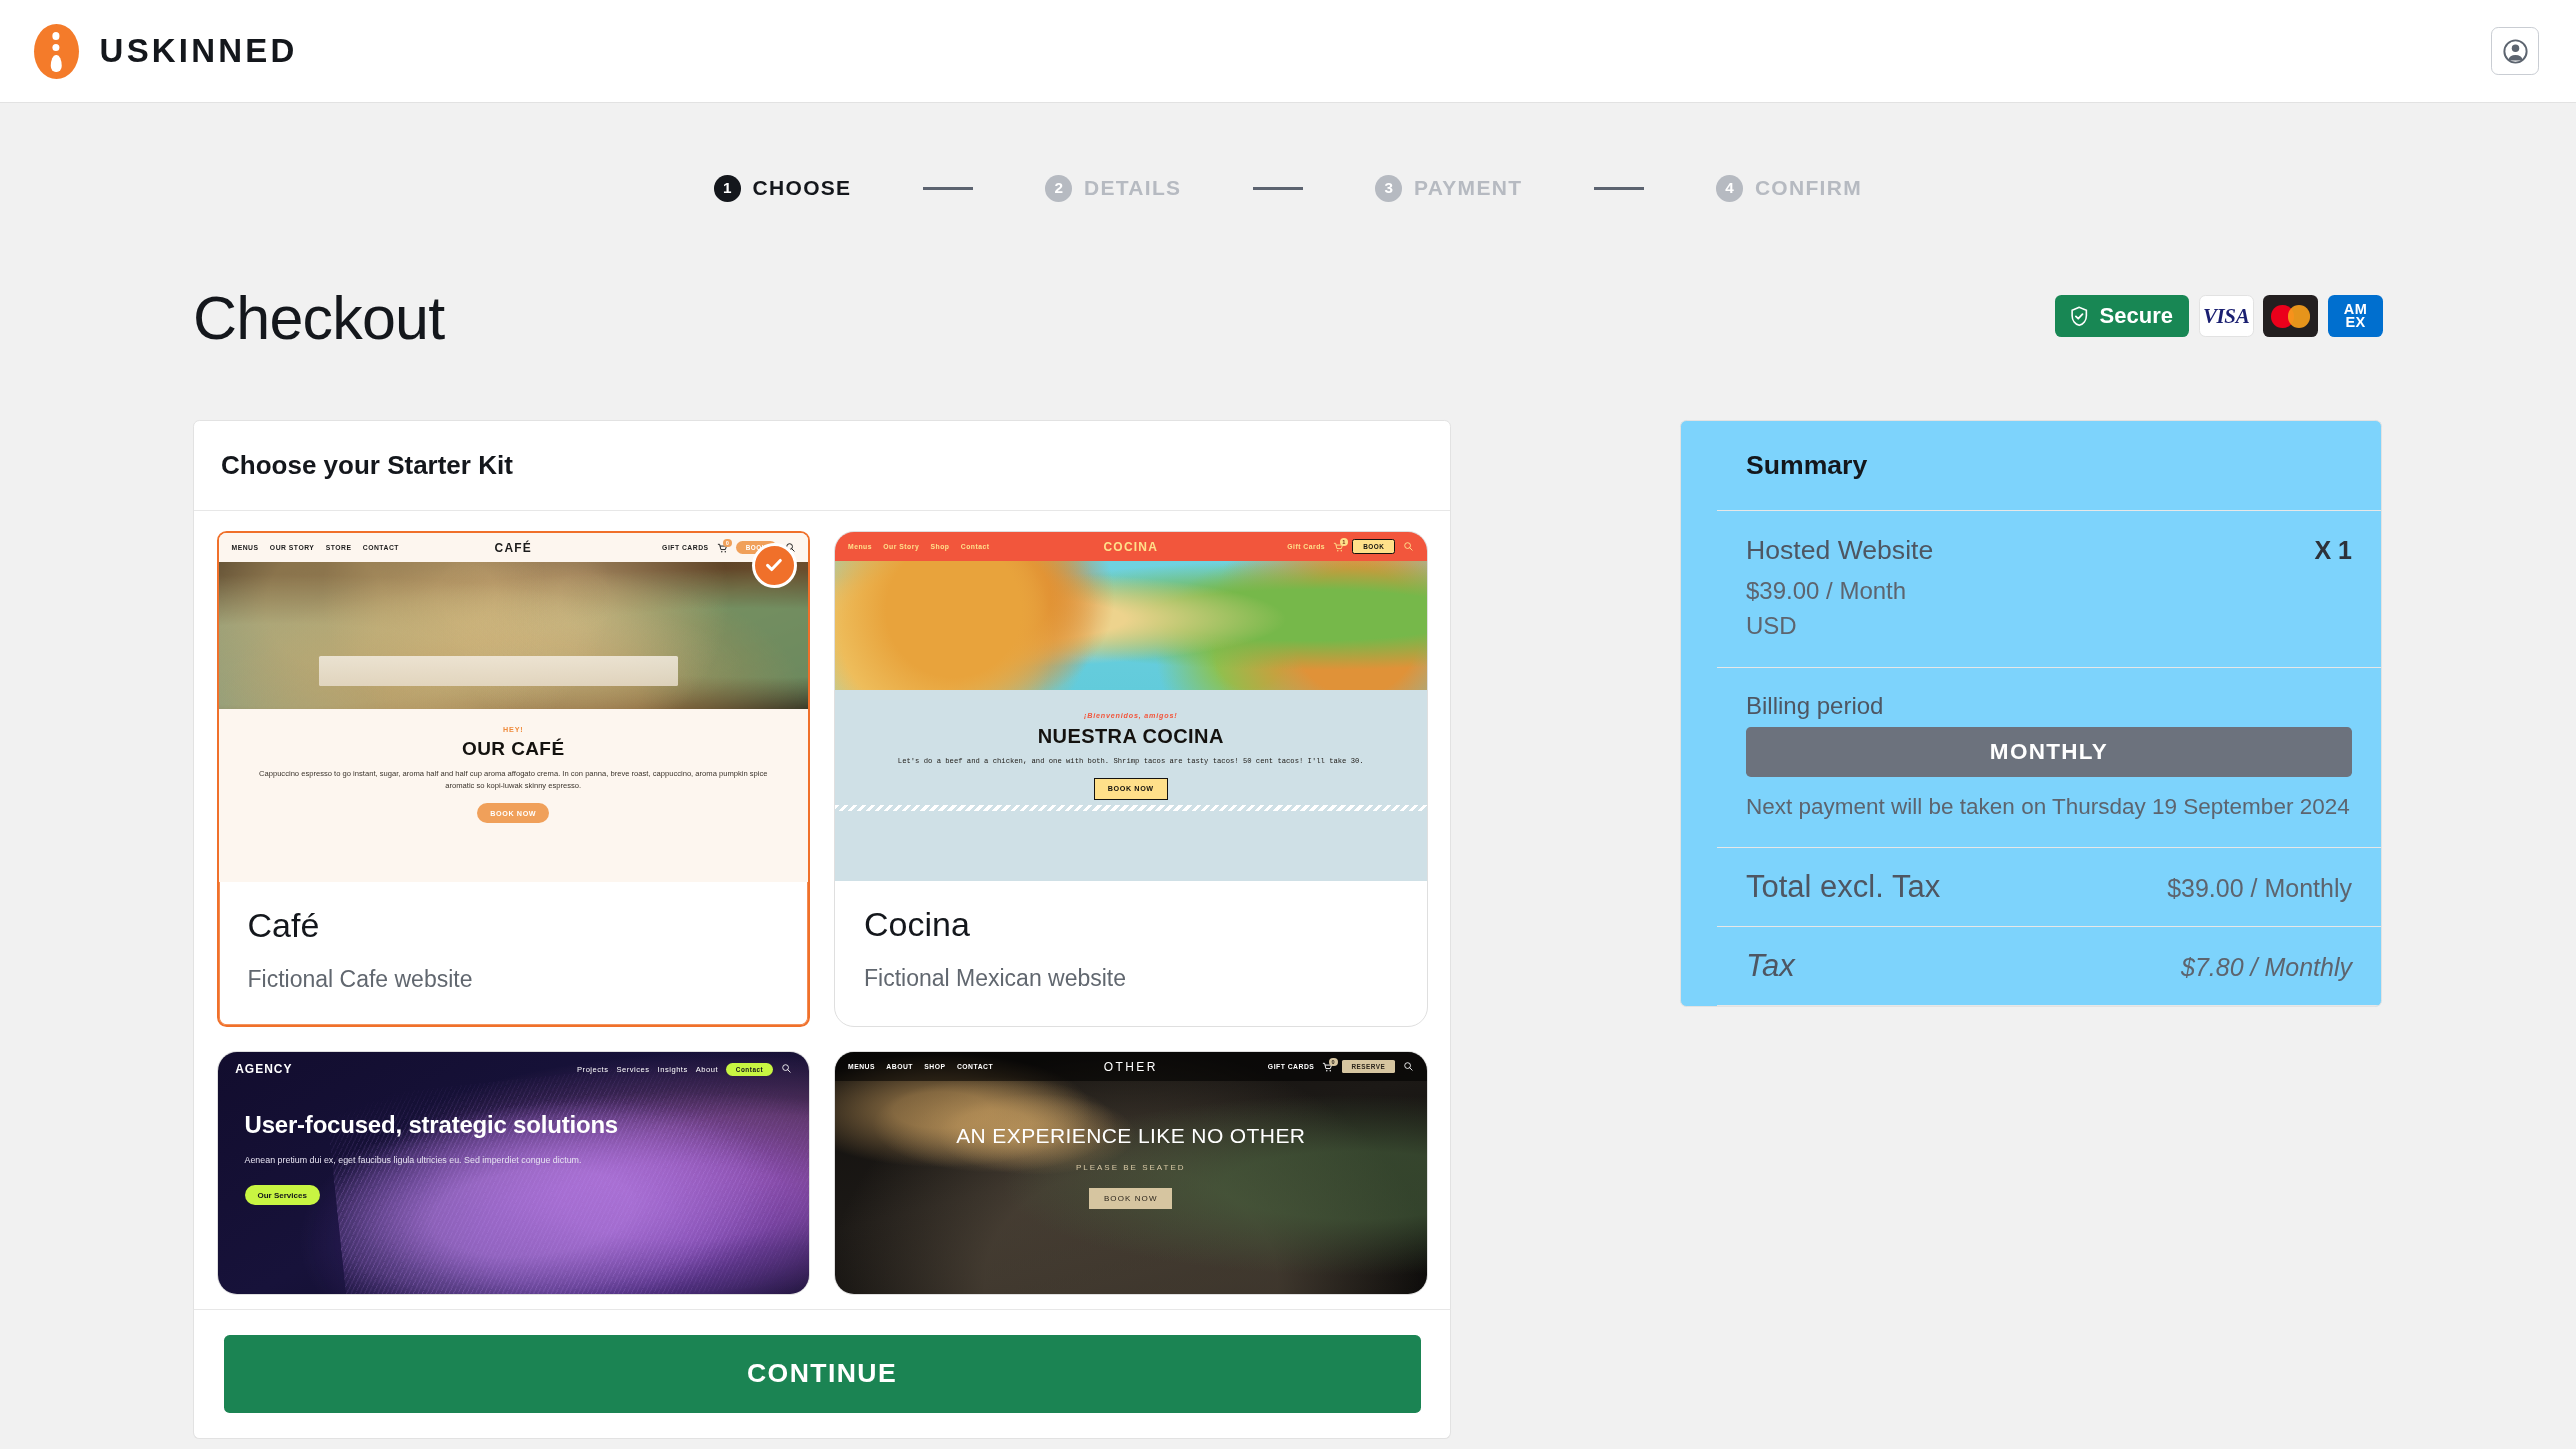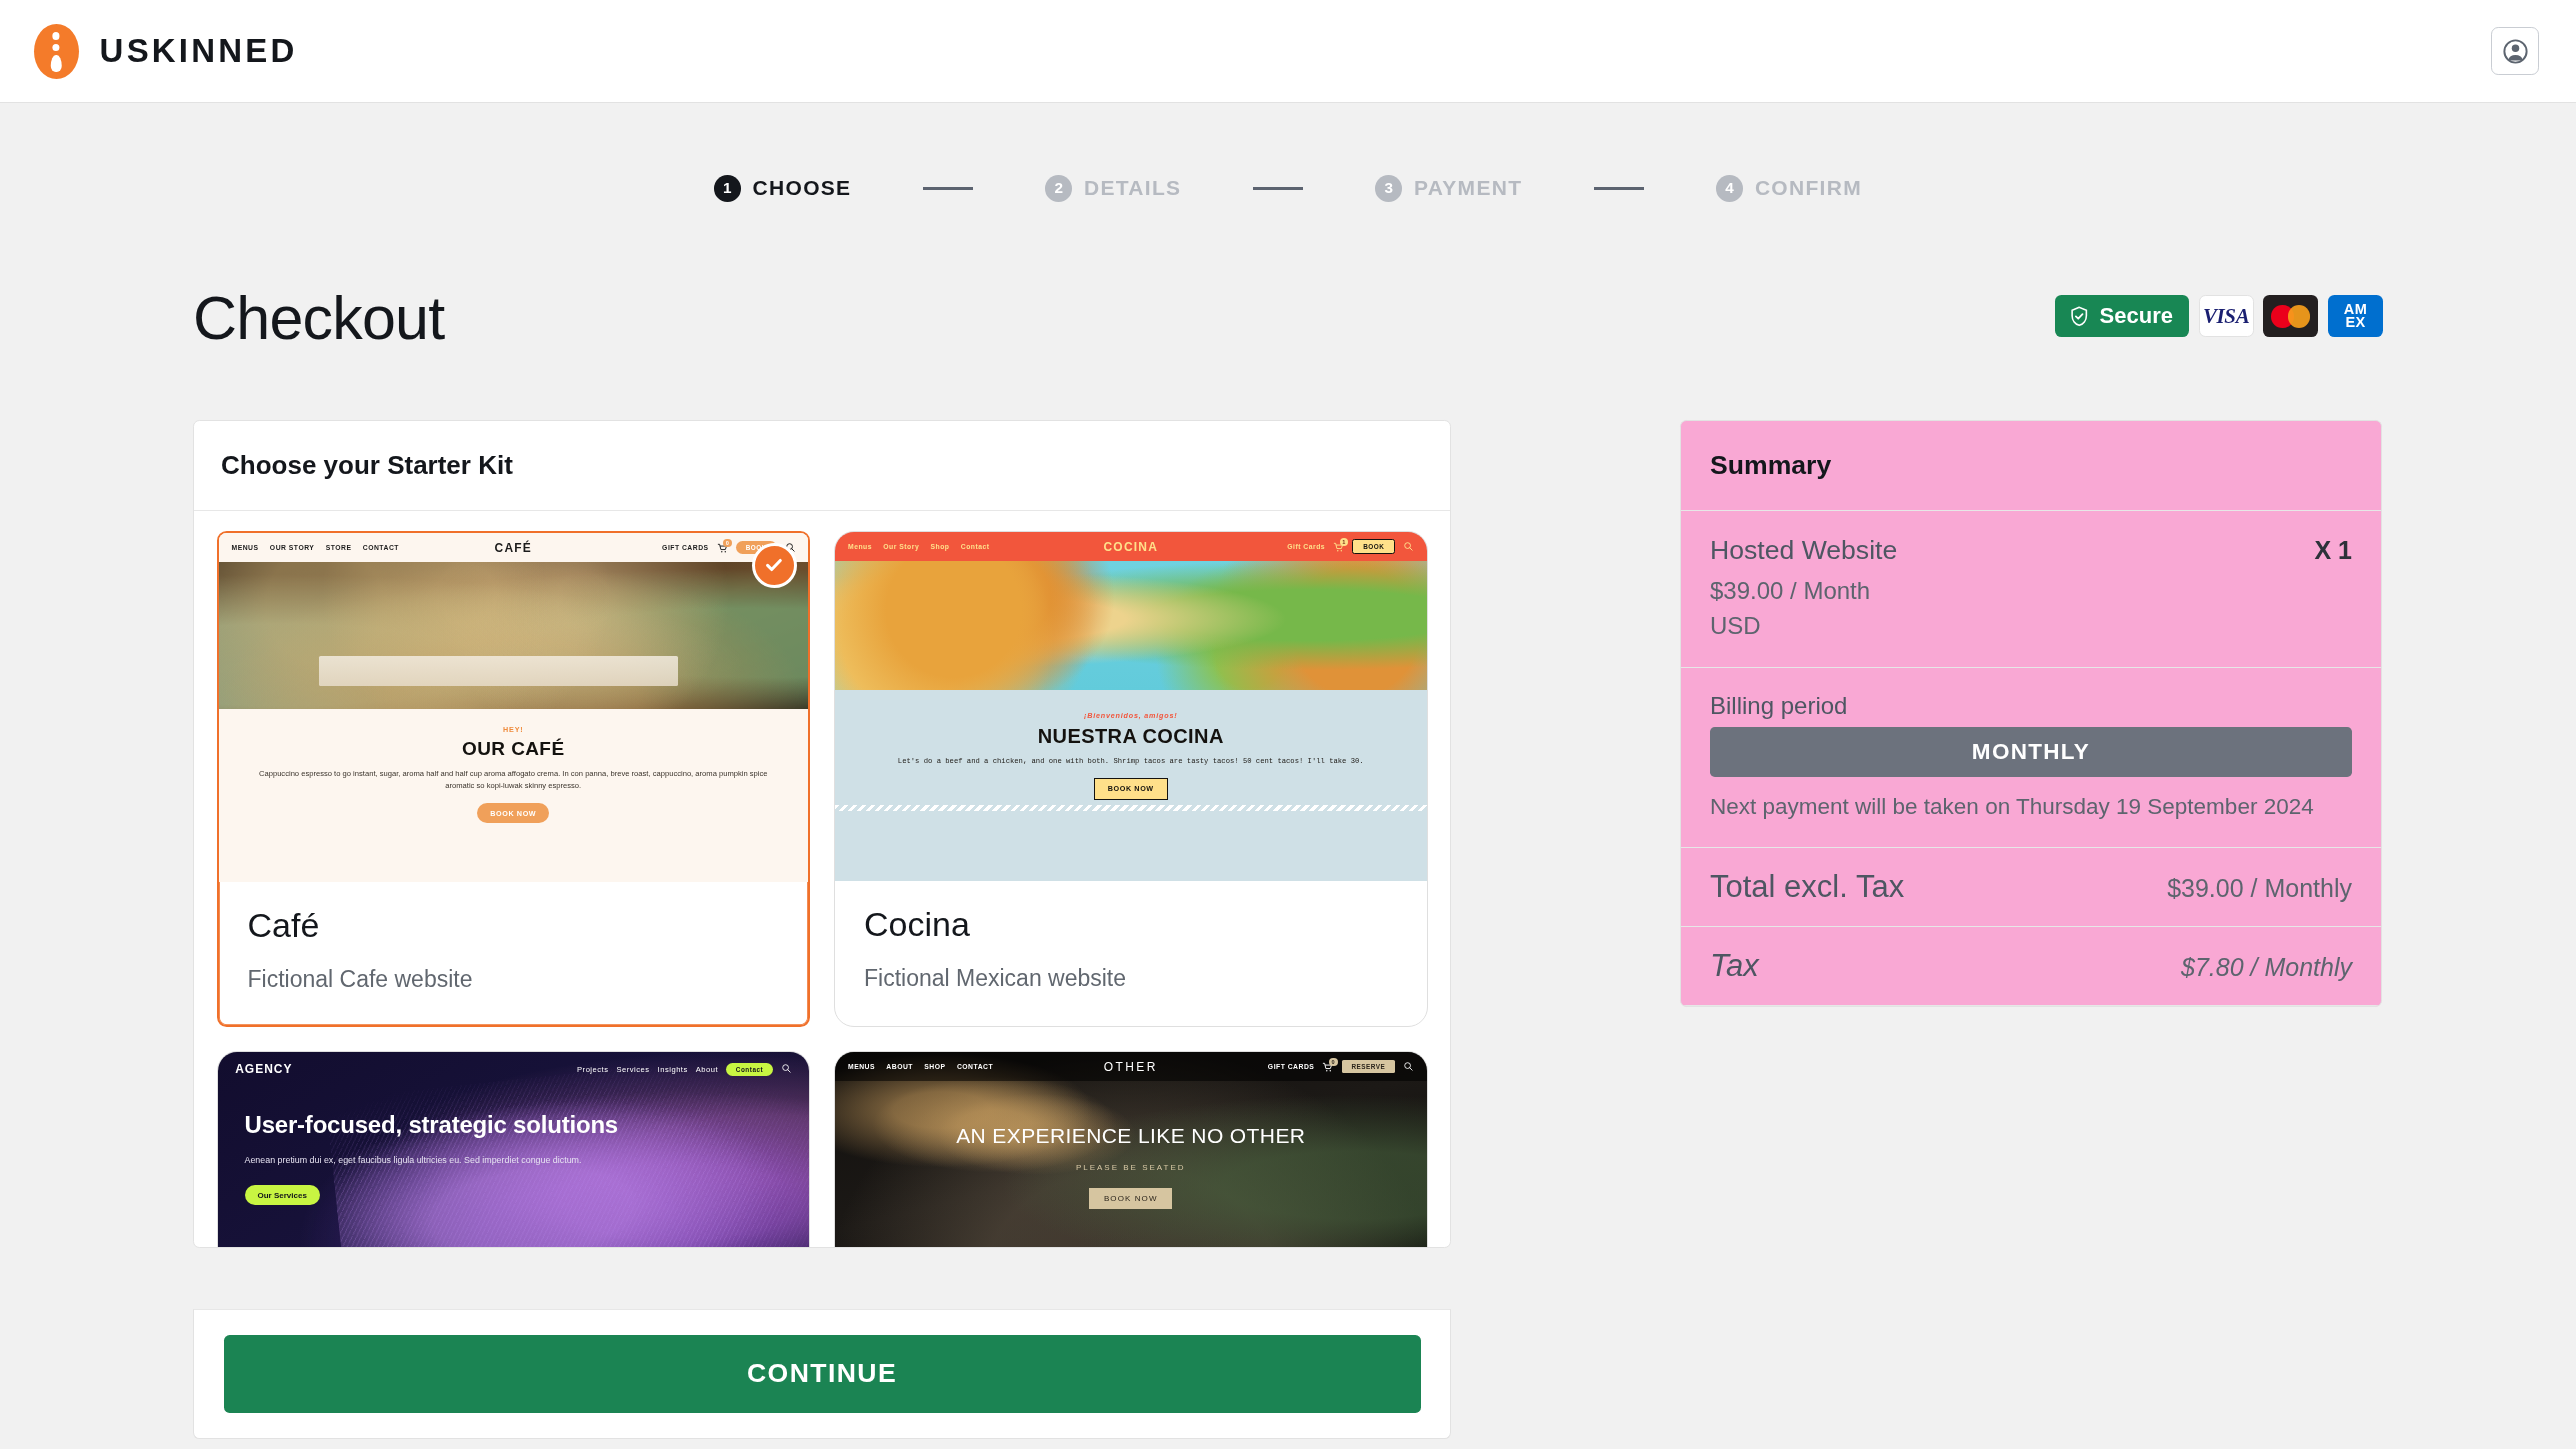--- a/index.html
+++ b/index.html
@@ -86,21 +86,21 @@
   .badge-mc .cl { background: #eb001b; left: 8px; }
   .badge-mc .cr { background: #f79e1b; right: 8px; opacity: .92; }
   .badge-amex { background: #006fcf; }
   .badge-amex .t {
     color: #ffffff; font-size: 14.5px; font-weight: 700; line-height: 13.7px;
     text-align: center; letter-spacing: 0.4px;
   }
 
   
   .left-panel {
-    position: absolute; left: 193px; top: 420px; width: 1258px; height: 828px;
+    position: absolute; left: 193px; top: 420px; width: 1258px; height: 1018px;
     background: #ffffff; border: 0.8px solid #e2e2e2; border-radius: 6.4px; overflow: hidden;
   }
   .panel-head {
     height: 90px; display: flex; align-items: center; padding: 0 27px;
     border-bottom: 0.8px solid #e7e7e7;
   }
   .panel-head-title { font-size: 26px; font-weight: 700; color: #14171c; }
 
   .kit-scroll {
     position: absolute; top: 91px; left: 0; right: 0; bottom: 0;
@@ -255,21 +255,21 @@
   .continue-btn {
     width: 1197px; height: 78px; background: #1b8453; color: #ffffff;
     border: none; border-radius: 5.6px; font-size: 26.6px; font-weight: 700;
     letter-spacing: 1.4px; font-family: "Liberation Sans", sans-serif;
     display: flex; align-items: center; justify-content: center;
   }
 
   
   .summary {
     position: absolute; left: 1680px; top: 420px; width: 702px;
-    background: #f9a8d4; border: 0.8px solid #e2e2e2; border-radius: 6.4px; overflow: hidden;
+    background: #7dd3fc; border: 0.8px solid #e2e2e2; border-radius: 6.4px; overflow: hidden; padding-left: 36px;
   }
   .summary-head {
     height: 90px; display: flex; align-items: center; padding: 0 29px;
     border-bottom: 0.8px solid #e7e7e7;
   }
   .summary-title { font-size: 26.6px; font-weight: 700; color: #14171c; }
   .sum-row { padding: 24px 29px 27px; border-bottom: 0.8px solid #e7e7e7; }
   .sum-line { display: flex; align-items: baseline; justify-content: space-between; }
   .sum-item-name { font-size: 26.6px; color: #4e5662; }
   .sum-qty { font-size: 25px; color: #2d323a; font-weight: 700; }

